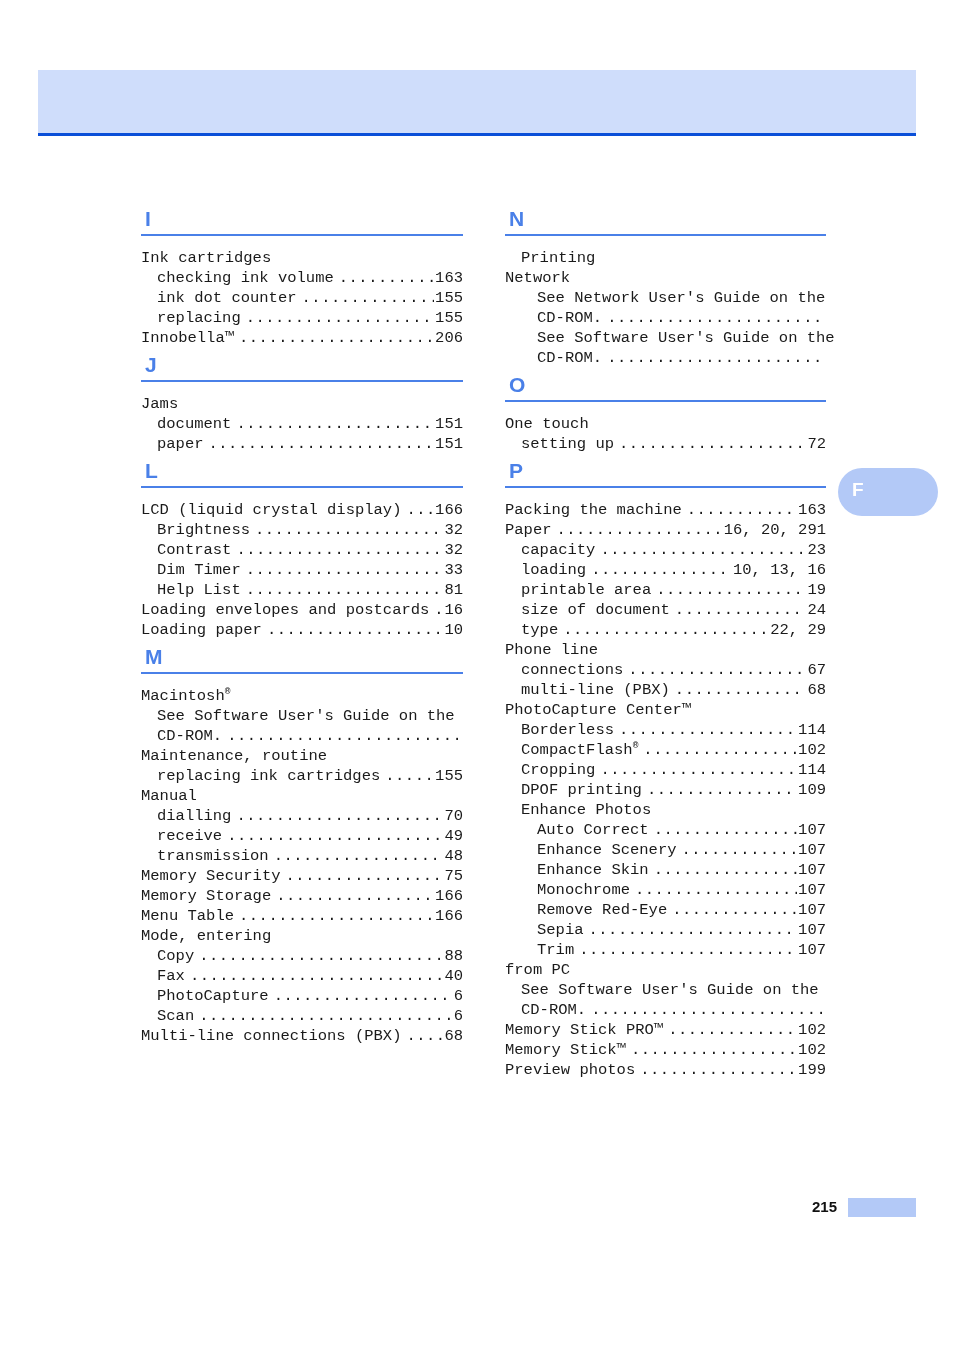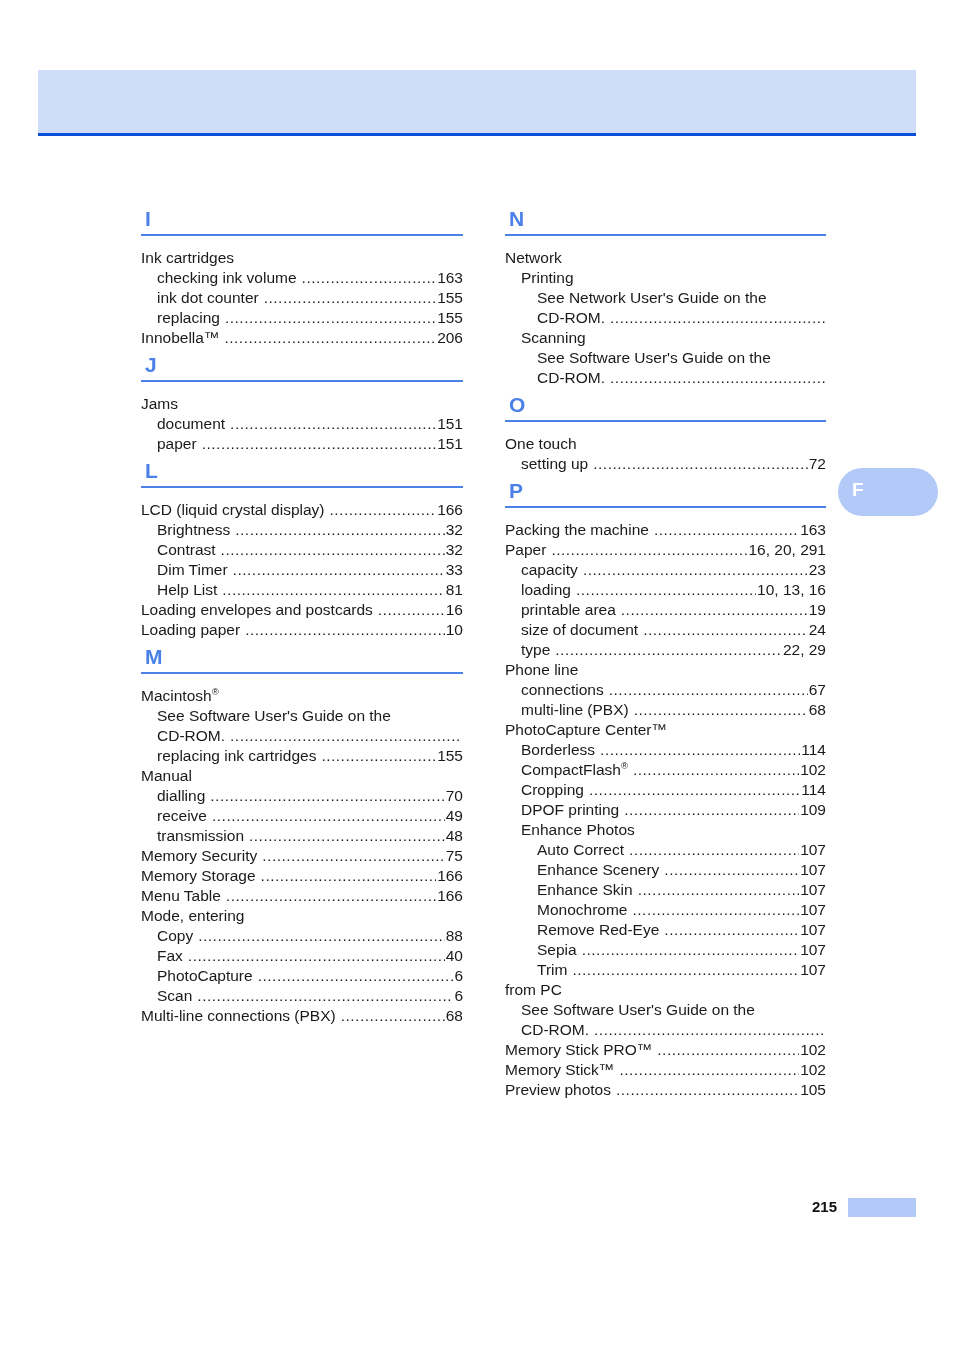--- a/index.html
+++ b/index.html
@@ -83,20 +83,21 @@
     height: 0;
     border-top: 2px solid #4a80e8;
     margin: 0 0 12px 0;
   }
 
   
   .entry-list {
     list-style: none;
     margin: 0;
     padding: 0;
+    font-family: Liberation Mono, monospace;
   }
   .entry {
     display: flex;
     align-items: baseline;
     font-size: 15.5px;
     line-height: 20px;
     white-space: nowrap;
   }
   .entry.lvl0 { padding-left: 0px; }
   .entry.lvl1 { padding-left: 16px; }
@@ -259,20 +260,23 @@
             <span class="entry-label">Macintosh<sup class="tm">®</sup></span>
           </li>
           <li class="entry lvl1 no-leader">
             <span class="entry-label">See Software User's Guide on the</span>
           </li>
           <li class="entry lvl1">
             <span class="entry-label">CD-ROM.</span>
             <span class="entry-leader">..............................................................................</span>
             <span class="entry-page"></span>
           </li>
+          <li class="entry lvl0 no-leader">
+            <span class="entry-label">Maintenance, routine</span>
+          </li>
           <li class="entry lvl1">
             <span class="entry-label">replacing ink cartridges</span>
             <span class="entry-leader">..............................................................................</span>
             <span class="entry-page">155</span>
           </li>
           <li class="entry lvl0 no-leader">
             <span class="entry-label">Manual</span>
           </li>
           <li class="entry lvl1">
             <span class="entry-label">dialling</span>
@@ -333,37 +337,34 @@
             <span class="entry-page">68</span>
           </li>
         </ul>
       </div>
     </div>
   <div class="column right" id="col-right">
       <div class="letter-section">
         <div class="letter-heading">N</div>
         <div class="letter-rule"></div>
         <ul class="entry-list">
-          <li class="entry lvl0 no-leader">
-            <span class="entry-label">Network</span>
-          </li>
           <li class="entry lvl1 no-leader">
             <span class="entry-label">Printing</span>
           </li>
+          <li class="entry lvl0 no-leader">
+            <span class="entry-label">Network</span>
+          </li>
           <li class="entry lvl2 no-leader">
             <span class="entry-label">See Network User's Guide on the</span>
           </li>
           <li class="entry lvl2">
             <span class="entry-label">CD-ROM.</span>
             <span class="entry-leader">..............................................................................</span>
             <span class="entry-page"></span>
           </li>
-          <li class="entry lvl1 no-leader">
-            <span class="entry-label">Scanning</span>
-          </li>
           <li class="entry lvl2 no-leader">
             <span class="entry-label">See Software User's Guide on the</span>
           </li>
           <li class="entry lvl2">
             <span class="entry-label">CD-ROM.</span>
             <span class="entry-leader">..............................................................................</span>
             <span class="entry-page"></span>
           </li>
         </ul>
       </div>
@@ -511,21 +512,21 @@
             <span class="entry-page">102</span>
           </li>
           <li class="entry lvl0">
             <span class="entry-label">Memory Stick™</span>
             <span class="entry-leader">..............................................................................</span>
             <span class="entry-page">102</span>
           </li>
           <li class="entry lvl0">
             <span class="entry-label">Preview photos</span>
             <span class="entry-leader">..............................................................................</span>
-            <span class="entry-page">105</span>
+            <span class="entry-page">199</span>
           </li>
         </ul>
       </div>
     </div>
 </div>
 
 <div class="page-footer">
   <span class="page-number">215</span>
   <span class="footer-bar"></span>
 </div>

